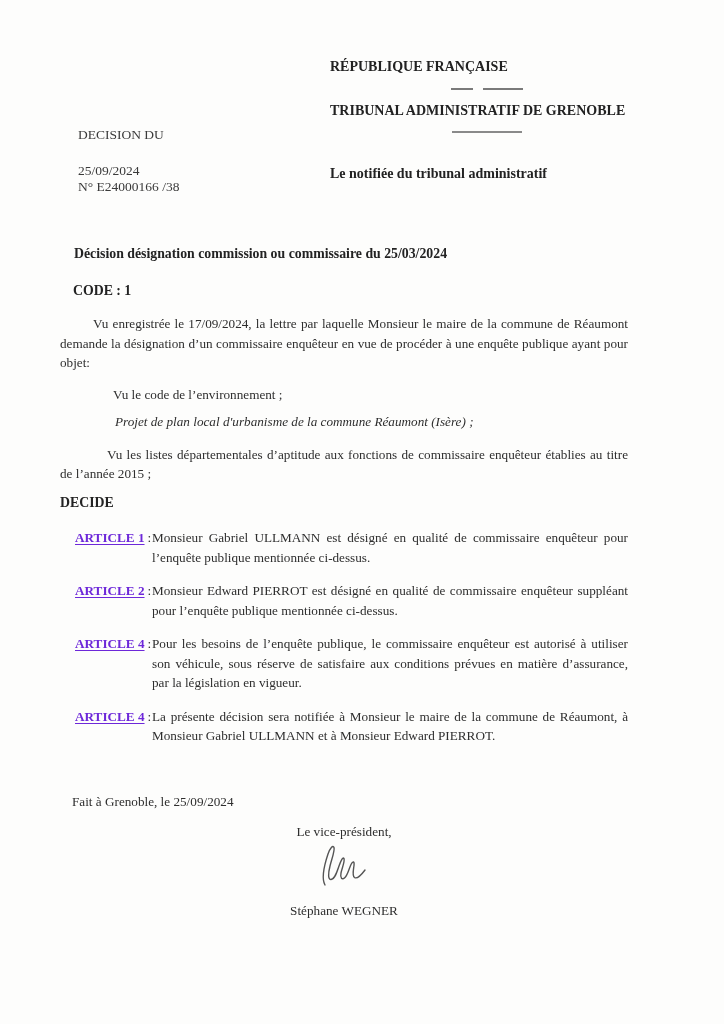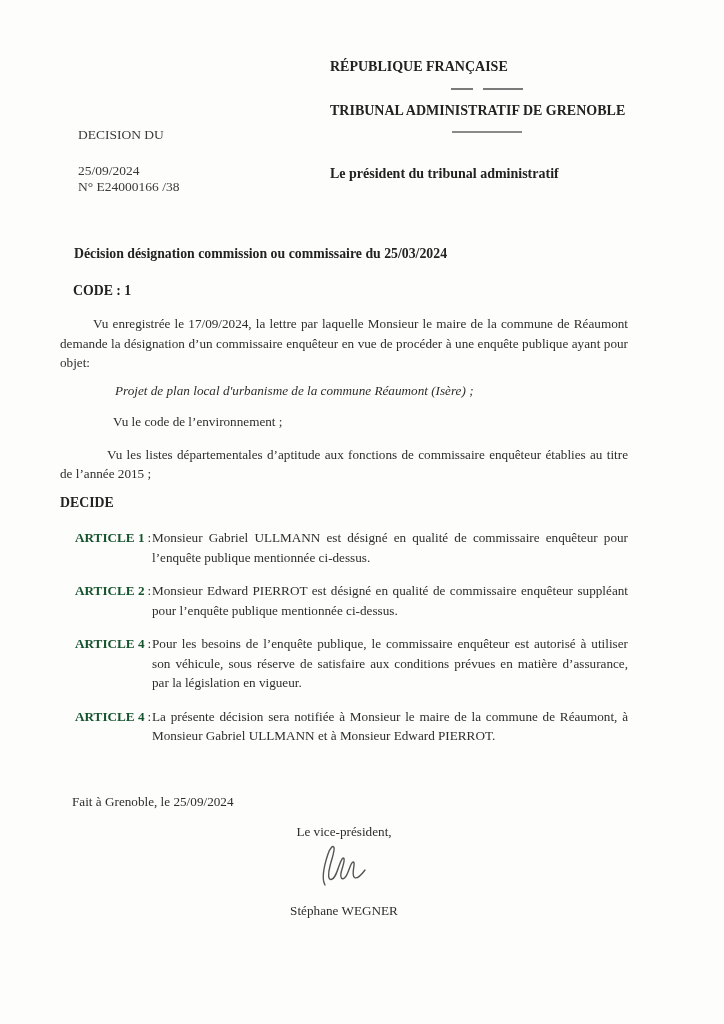--- a/index.html
+++ b/index.html
@@ -56,22 +56,22 @@
   .decide{
     font-size:13.8px;text-align:left;
     margin-top:9px !important;margin-left:0 !important;margin-right:18px !important;
   }
   .article{
     display:flex;margin-left:15px;width:553px;margin-top:16px;
   }
   .article + .article{margin-top:14px;}
   .article-head{flex:none;width:77px;white-space:nowrap;}
   .article-label{
-    font-weight:bold;color:#14532d;
-    text-underline-offset:2px;
+    font-weight:bold;color:#6d28d9;
+    text-decoration:underline;text-underline-offset:2px;
   }
   .article-colon{margin-left:3px;}
   .article-text{flex:1;text-align:justify;}
   .place-date{margin-top:46px !important;margin-left:12px !important;}
   
   .sig-block{
     margin-top:11px;width:568px;text-align:center;
   }
   .sig-title{margin:0;}
   .sig-scribble{display:block;margin:1px auto 0 auto;}
@@ -89,31 +89,31 @@
   </div>
 
   <div class="hdr-right">
     <div class="ht">RÉPUBLIQUE FRANÇAISE</div>
     <div class="sep-dash">
       <span class="d1"></span>
       <span class="d2"></span>
     </div>
     <div class="ht">TRIBUNAL ADMINISTRATIF DE GRENOBLE</div>
     <div class="sep-solid"></div>
-    <div class="ht president">Le président du tribunal administratif</div>
+    <div class="ht president">Le notifiée du tribunal administratif</div>
   </div>
 
   <main class="doc-body">
 
     <p class="bold subject">Décision désignation commission ou commissaire du 25/03/2024</p>
     <p class="bold code">CODE : 1</p>
 
     <p class="recital r-registered">Vu enregistrée le 17/09/2024, la lettre par laquelle Monsieur le maire de la commune de Réaumont demande la désignation d’un commissaire enquêteur en vue de procéder à une enquête publique ayant pour objet:</p>
+    <p class="recital r-envcode">Vu le code de l’environnement ;</p>
     <p class="recital r-object">Projet de plan local d'urbanisme de la commune Réaumont (Isère) ;</p>
-    <p class="recital r-envcode">Vu le code de l’environnement ;</p>
     <p class="recital r-lists">Vu les listes départementales d’aptitude aux fonctions de commissaire enquêteur établies au titre de l’année 2015 ;</p>
 
     <p class="bold decide">DECIDE</p>
 
     <div class="article">
       <div class="article-head">
         <span class="article-label">ARTICLE 1</span><span class="article-colon">:</span>
       </div>
       <div class="article-text">Monsieur Gabriel ULLMANN est désigné en qualité de commissaire enquêteur pour l’enquête publique mentionnée ci-dessus.</div>
     </div>

